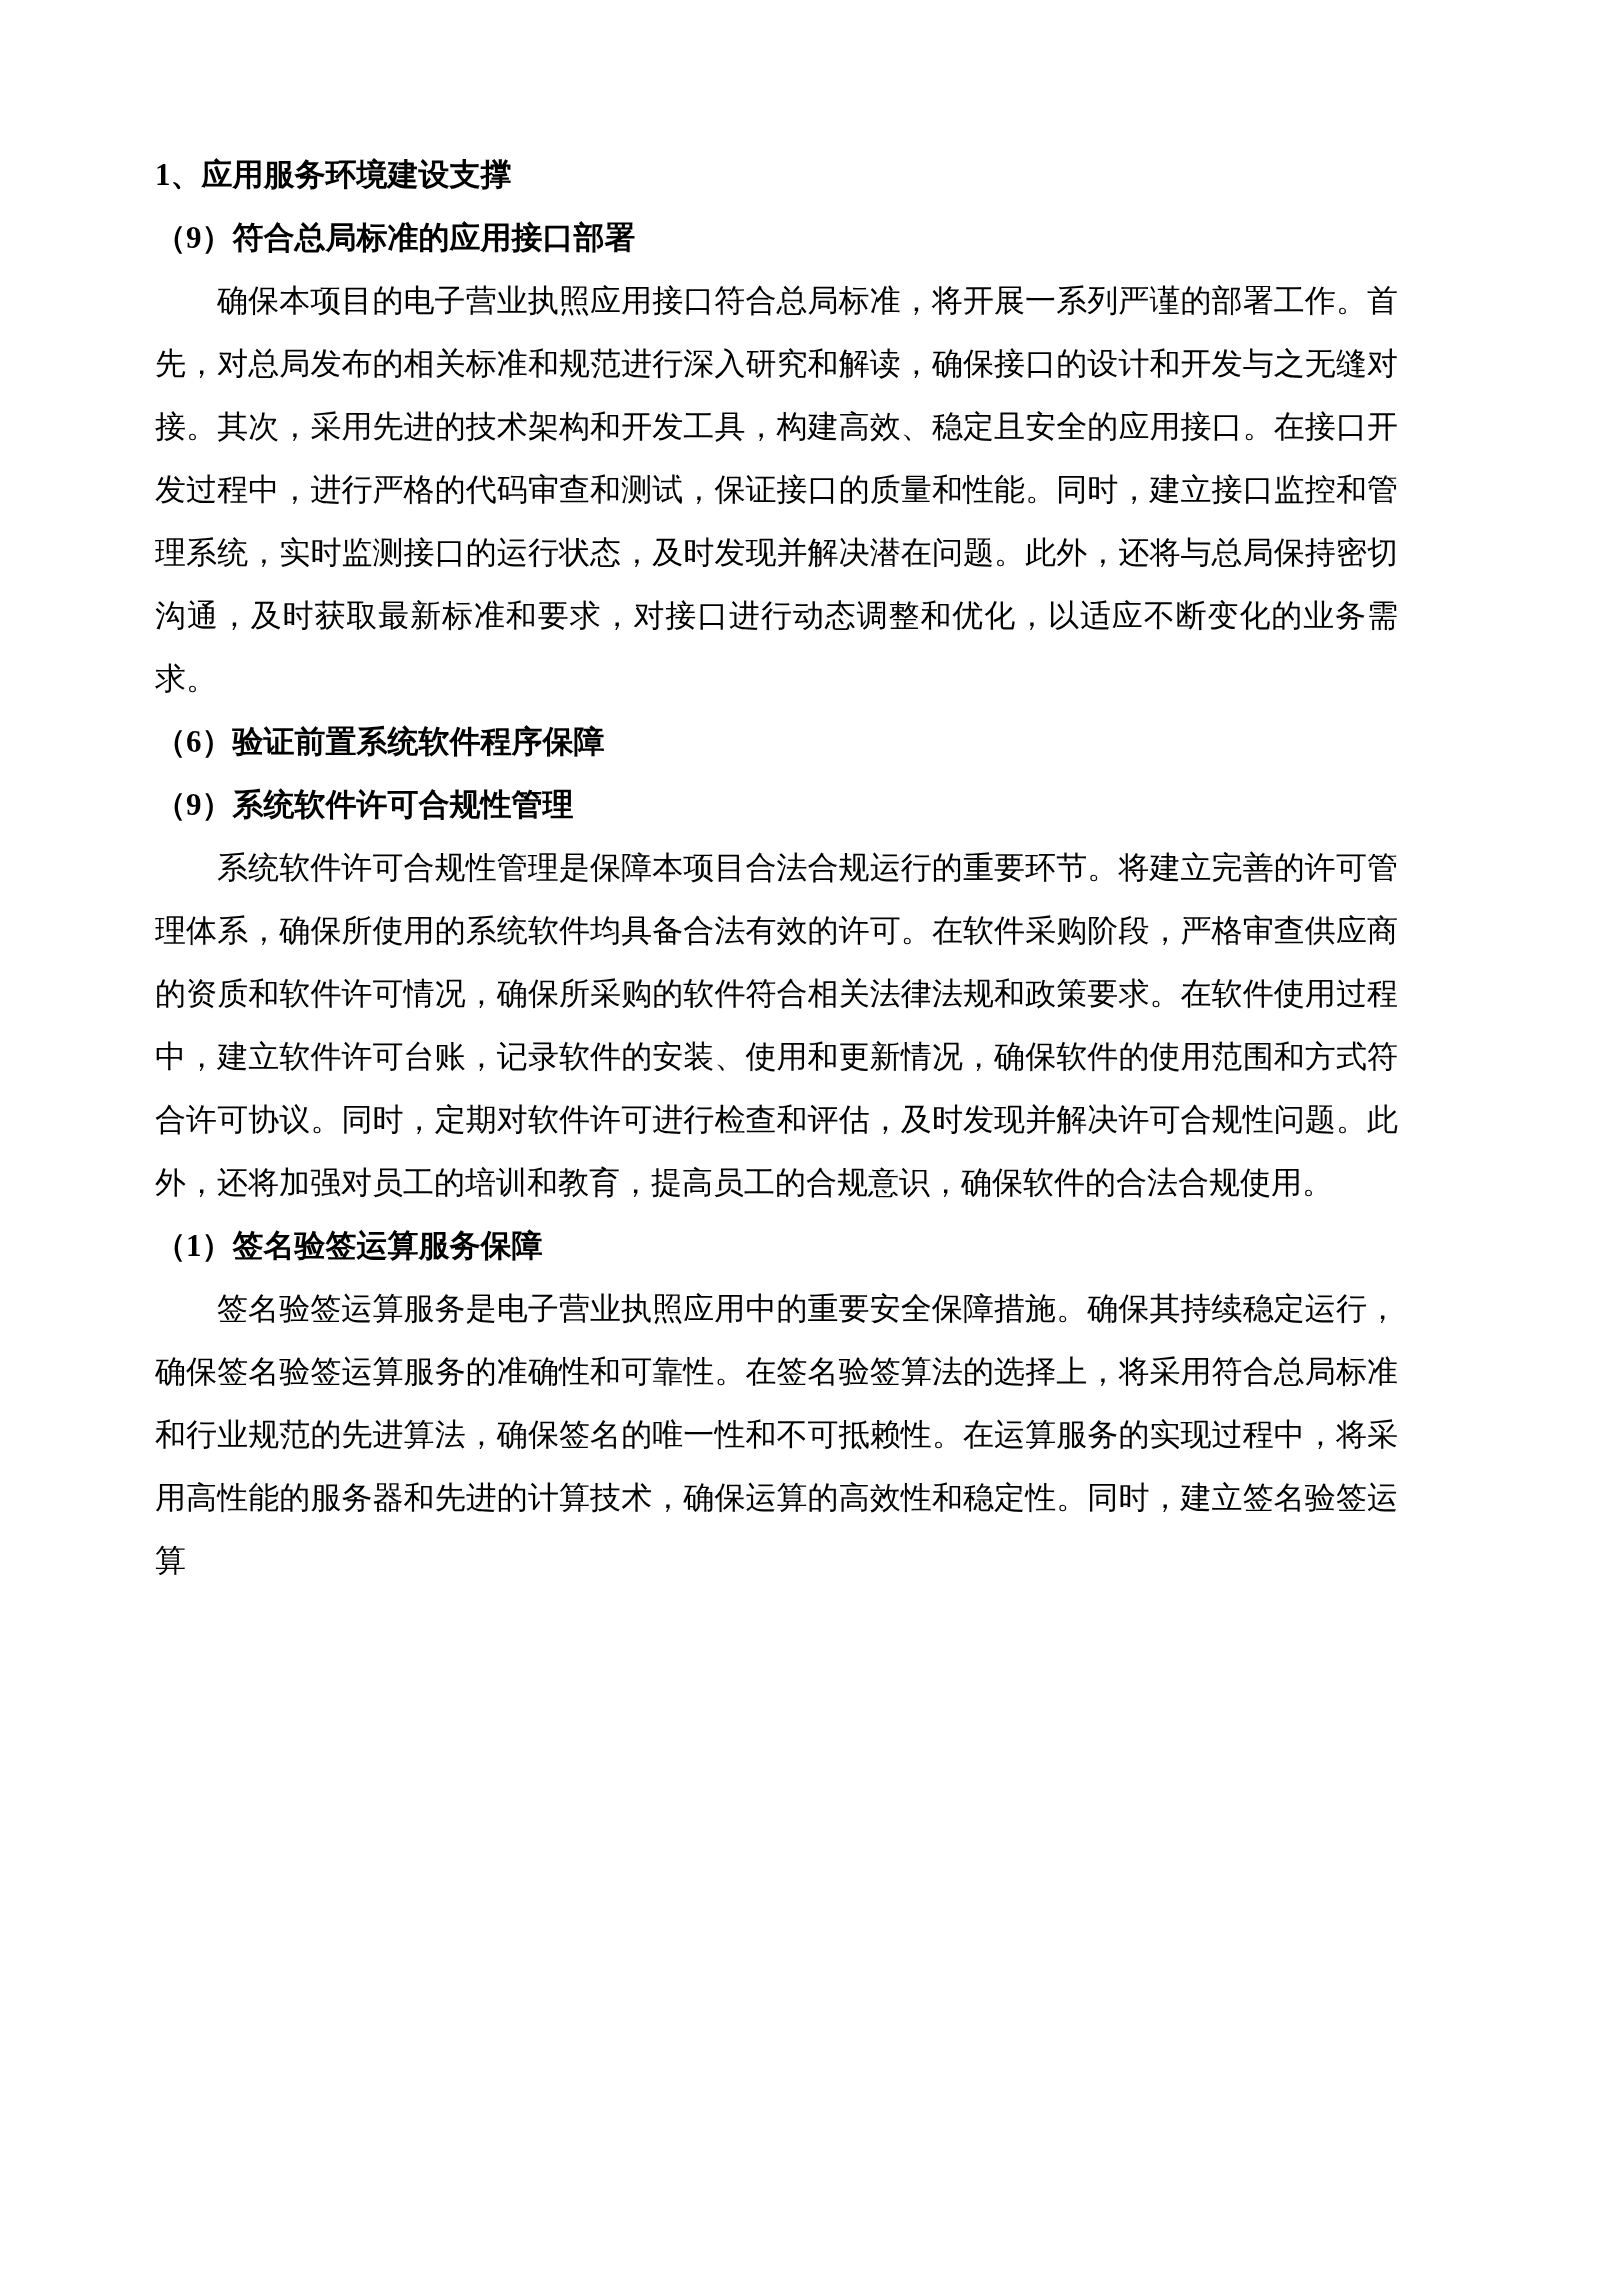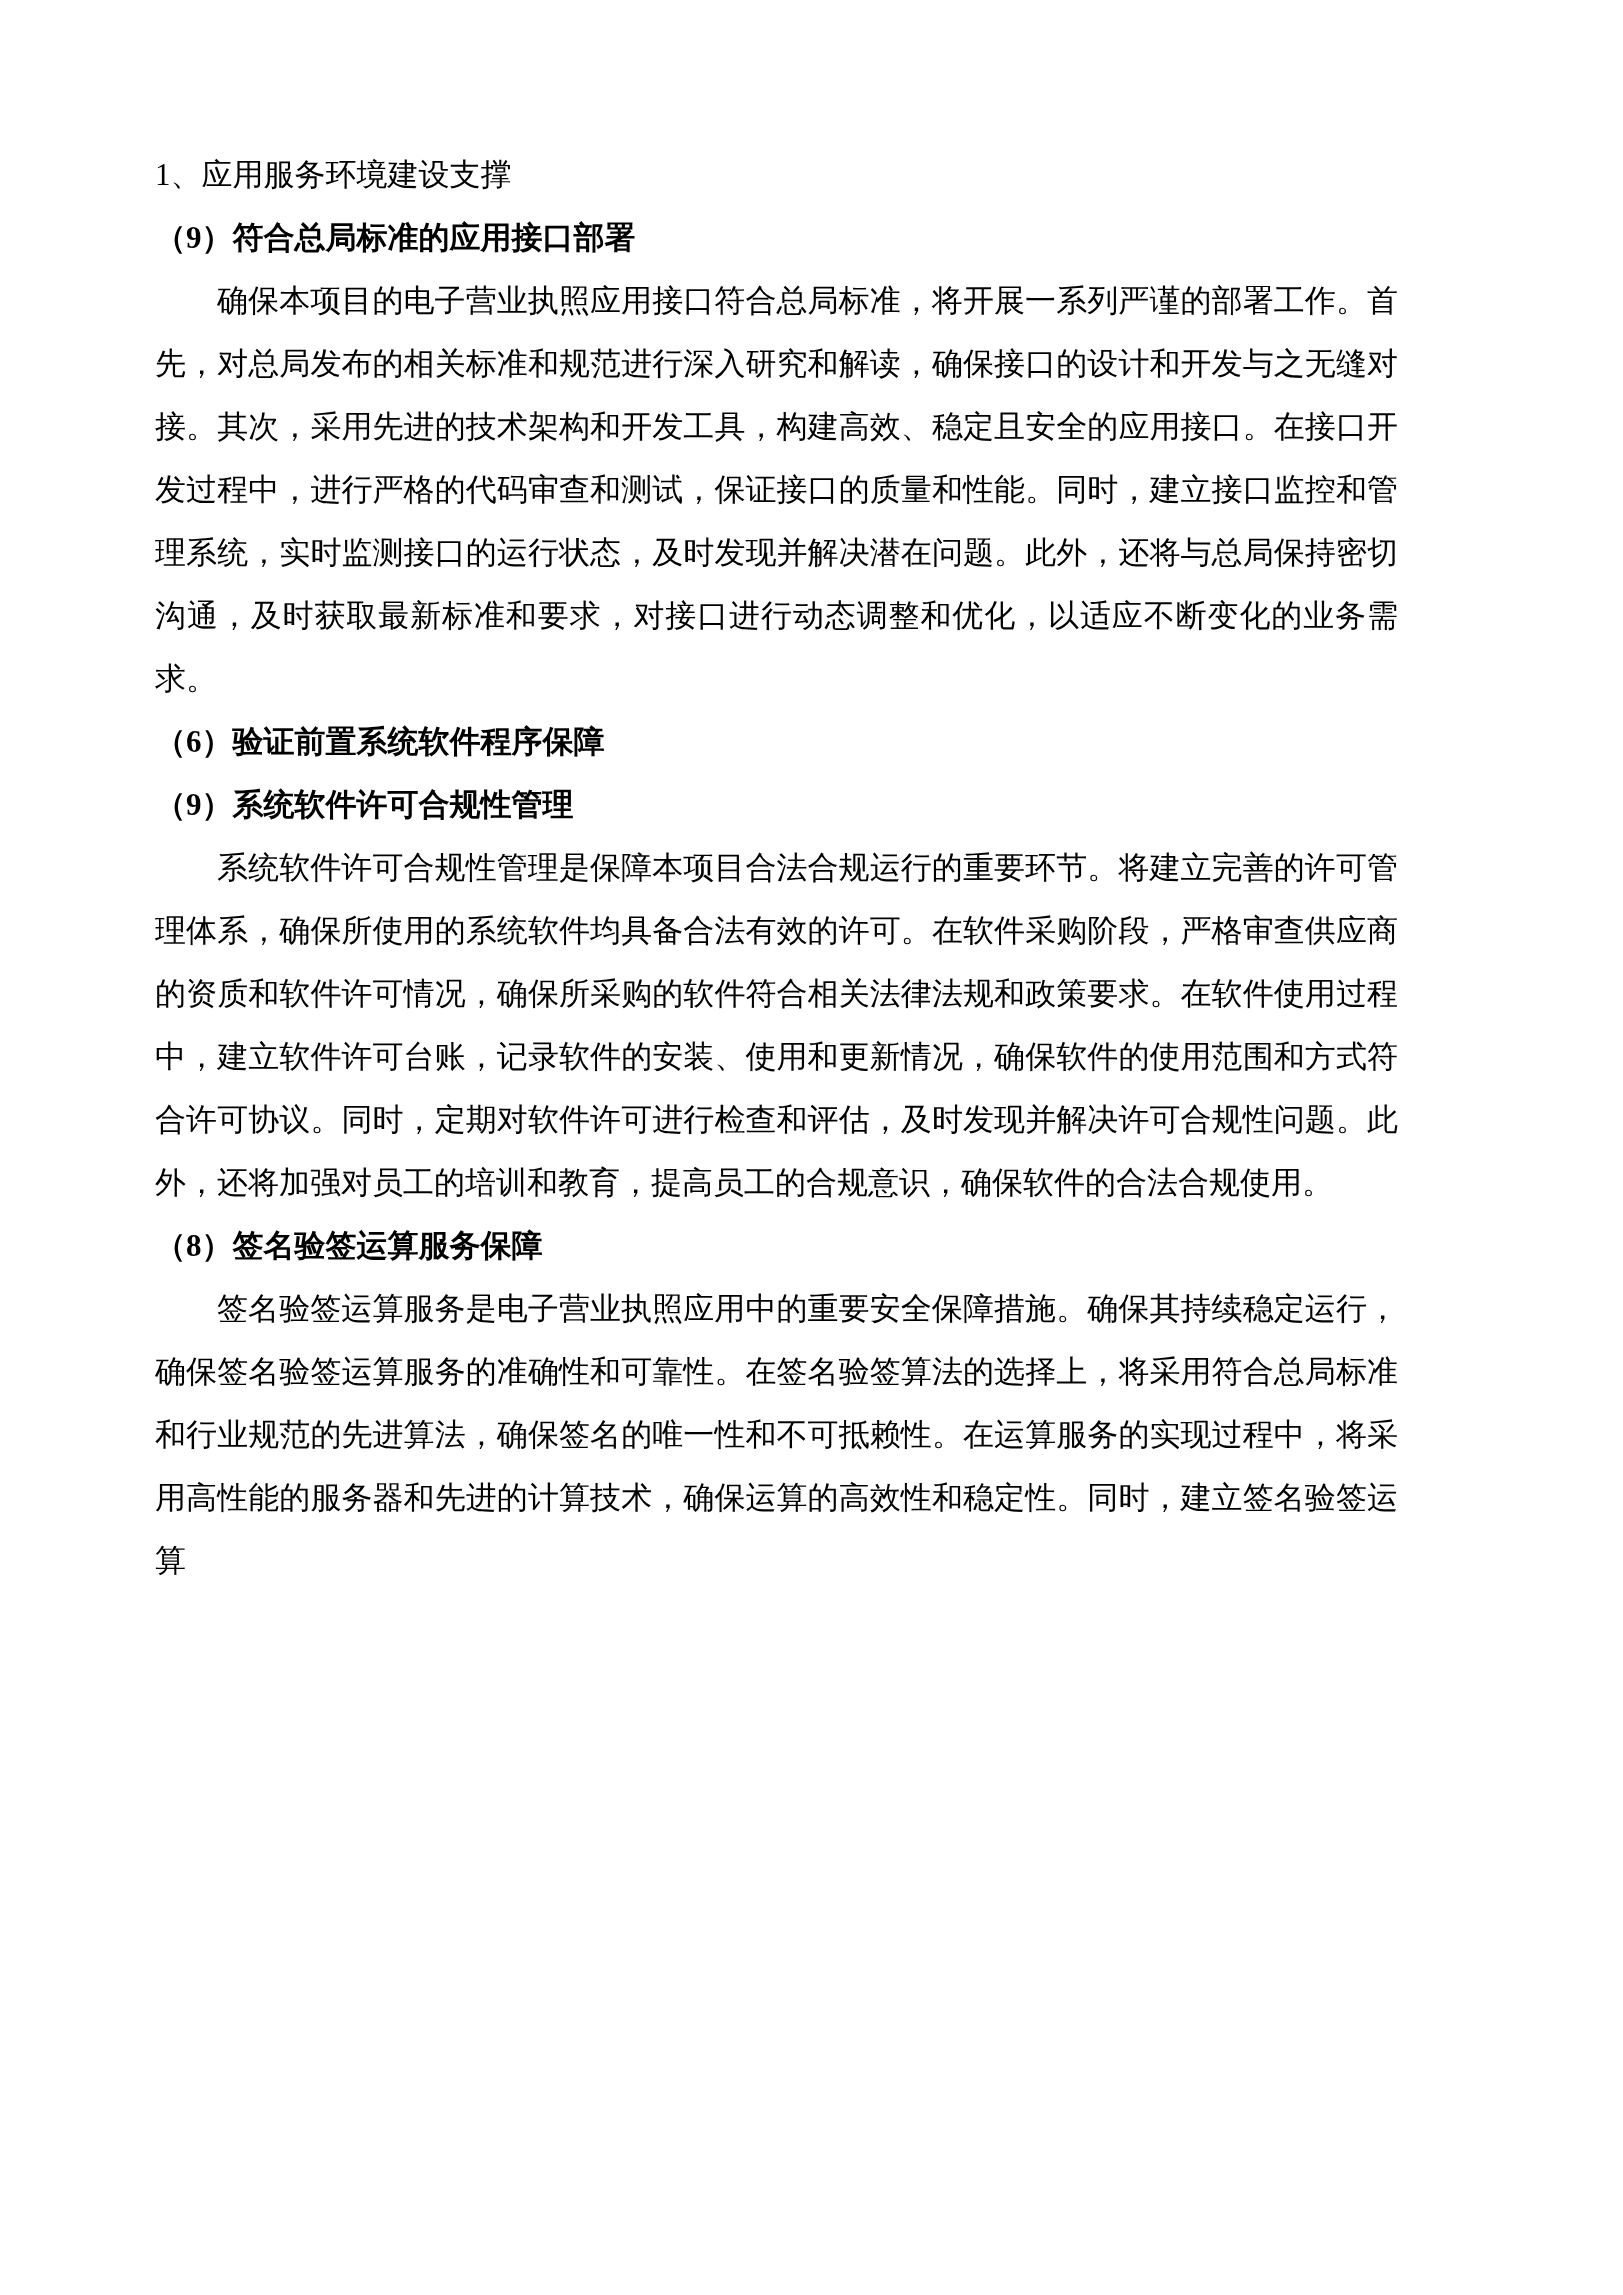--- a/index.html
+++ b/index.html
@@ -22,21 +22,21 @@
     width: 1243px; 
   }
   .content > * {
     margin: 0;
     padding: 0;
     font-size: 31px;
     line-height: 63px;
     font-weight: normal;
   }
   .h-num {
-    font-weight: 400;
+    font-weight: 700;
     text-align: left;
   }
   .h-sub {
     font-weight: 700;
     text-align: left;
   }
   .para {
     text-indent: 2em;
     text-align: justify;
     text-align-last: left;
@@ -57,19 +57,19 @@
     <p class="para">确保本项目的电子营业执照应用接口符合总局标准，将开展一系列严谨的部署工作。首先，对总局发布的相关标准和规范进行深入研究和解读，确保接口的设计和开发与之无缝对接。其次，采用先进的技术架构和开发工具，构建高效、稳定且安全的应用接口。在接口开发过程中，进行严格的代码审查和测试，保证接口的质量和性能。同时，建立接口监控和管理系统，实时监测接口的运行状态，及时发现并解决潜在问题。此外，还将与总局保持密切沟通，及时获取最新标准和要求，对接口进行动态调整和优化，以适应不断变化的业务需求。</p>
 
     <h3 class="h-sub">（6）验证前置系统软件程序保障</h3>
 
 
     <h3 class="h-sub">（9）系统软件许可合规性管理</h3>
 
     <p class="para">系统软件许可合规性管理是保障本项目合法合规运行的重要环节。将建立完善的许可管理体系，确保所使用的系统软件均具备合法有效的许可。在软件采购阶段，严格审查供应商的资质和软件许可情况，确保所采购的软件符合相关法律法规和政策要求。在软件使用过程中，建立软件许可台账，记录软件的安装、使用和更新情况，确保软件的使用范围和方式符合许可协议。同时，定期对软件许可进行检查和评估，及时发现并解决许可合规性问题。此外，还将加强对员工的培训和教育，提高员工的合规意识，确保软件的合法合规使用。</p>
 
 
-    <h3 class="h-sub">（8）签名验签运算服务保障</h3>
+    <h3 class="h-sub">（1）签名验签运算服务保障</h3>
 
     <p class="para">签名验签运算服务是电子营业执照应用中的重要安全保障措施。确保其持续稳定运行，确保签名验签运算服务的准确性和可靠性。在签名验签算法的选择上，将采用符合总局标准和行业规范的先进算法，确保签名的唯一性和不可抵赖性。在运算服务的实现过程中，将采用高性能的服务器和先进的计算技术，确保运算的高效性和稳定性。同时，建立签名验签运算</p>
 
   </div>
 </div>
 
 
 </body></html>

